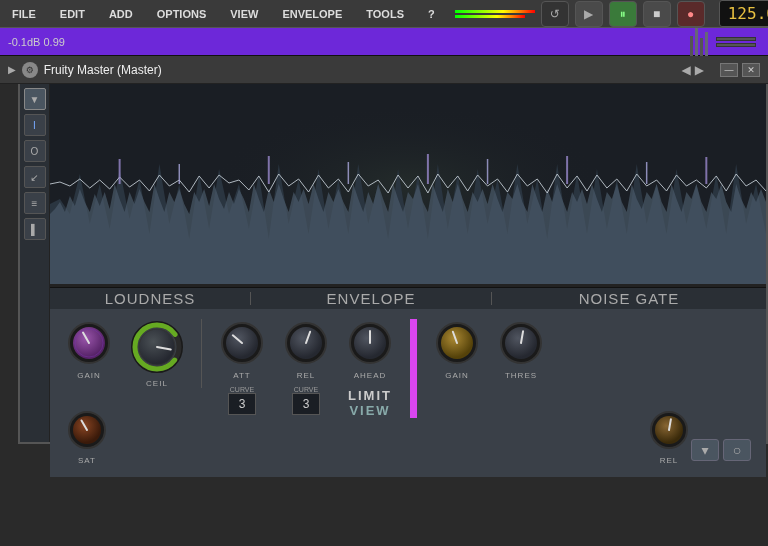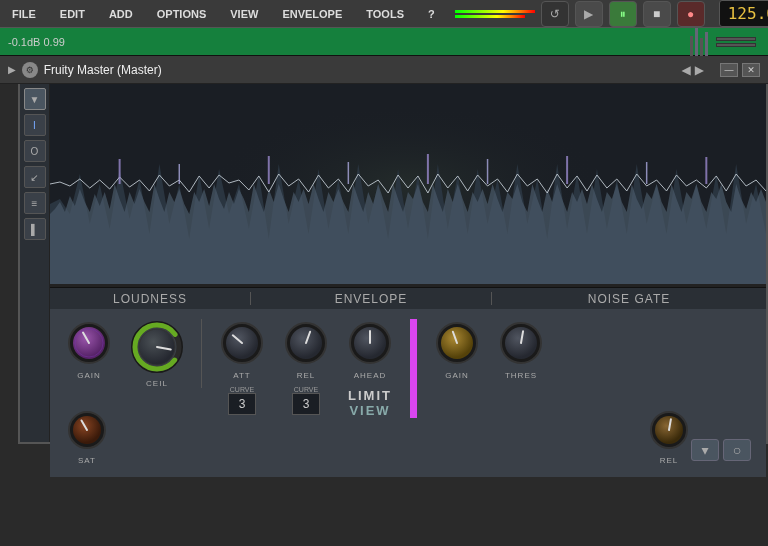--- a/index.html
+++ b/index.html
@@ -163,21 +163,21 @@
     .section-labels {
       margin-left: 30px;
       background: #2a2f35;
       height: 22px;
       display: flex;
       align-items: center;
       border-top: 1px solid #111;
     }
     .section-label {
       color: #aaa;
-      font-size: 12px;
+      font-size: 15px;
       letter-spacing: 1px;
       text-align: center;
     }
 
     
     .knobs-area {
       margin-left: 30px;
       background: #3a4048;
       padding: 10px 15px;
       display: flex;
@@ -292,21 +292,21 @@
     </div>
     <div class="transport-btn btn-red">
       <span>●</span>
     </div>
 
     <div class="bpm-display">125.000</div>
 
   </div>
 </div>
 
-<div style="background:#15803d; height:28px; display:flex; align-items:center; padding:0 8px; border-bottom:1px solid #111;">
+<div style="background:#6d28d9; height:28px; display:flex; align-items:center; padding:0 8px; border-bottom:1px solid #111;">
   <span class="level-display">-0.1dB  0.99</span>
   <div style="flex:1;"></div>
 
   <div style="display:flex; align-items:flex-end; gap:2px; margin-right:8px;">
     <div style="width:3px; height:20px; background:#555;"></div>
     <div style="width:3px; height:28px; background:#667;"></div>
     <div style="width:3px; height:18px; background:#555;"></div>
     <div style="width:3px; height:24px; background:#667;"></div>
   </div>
   <div style="display:flex; flex-direction:column; gap:2px; margin-right:4px;">

